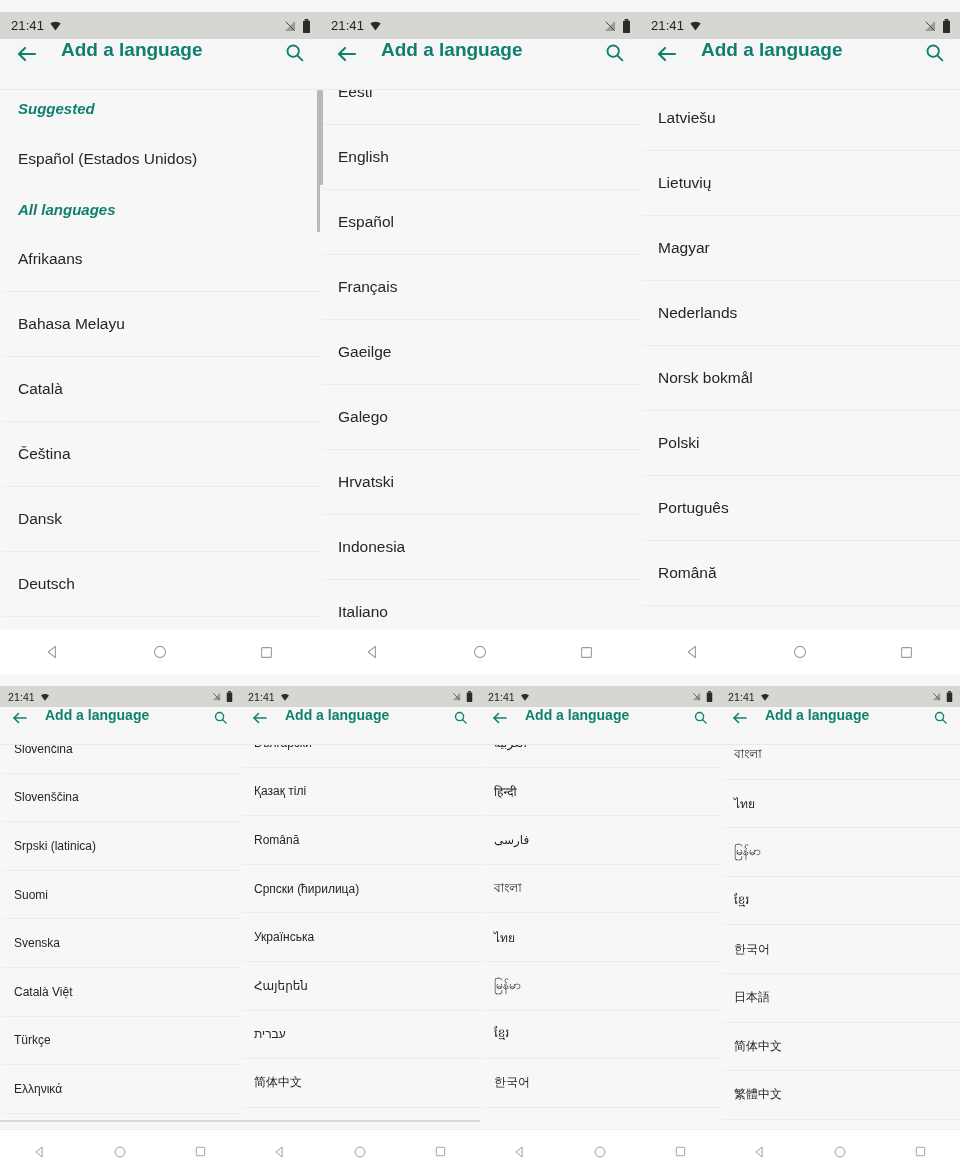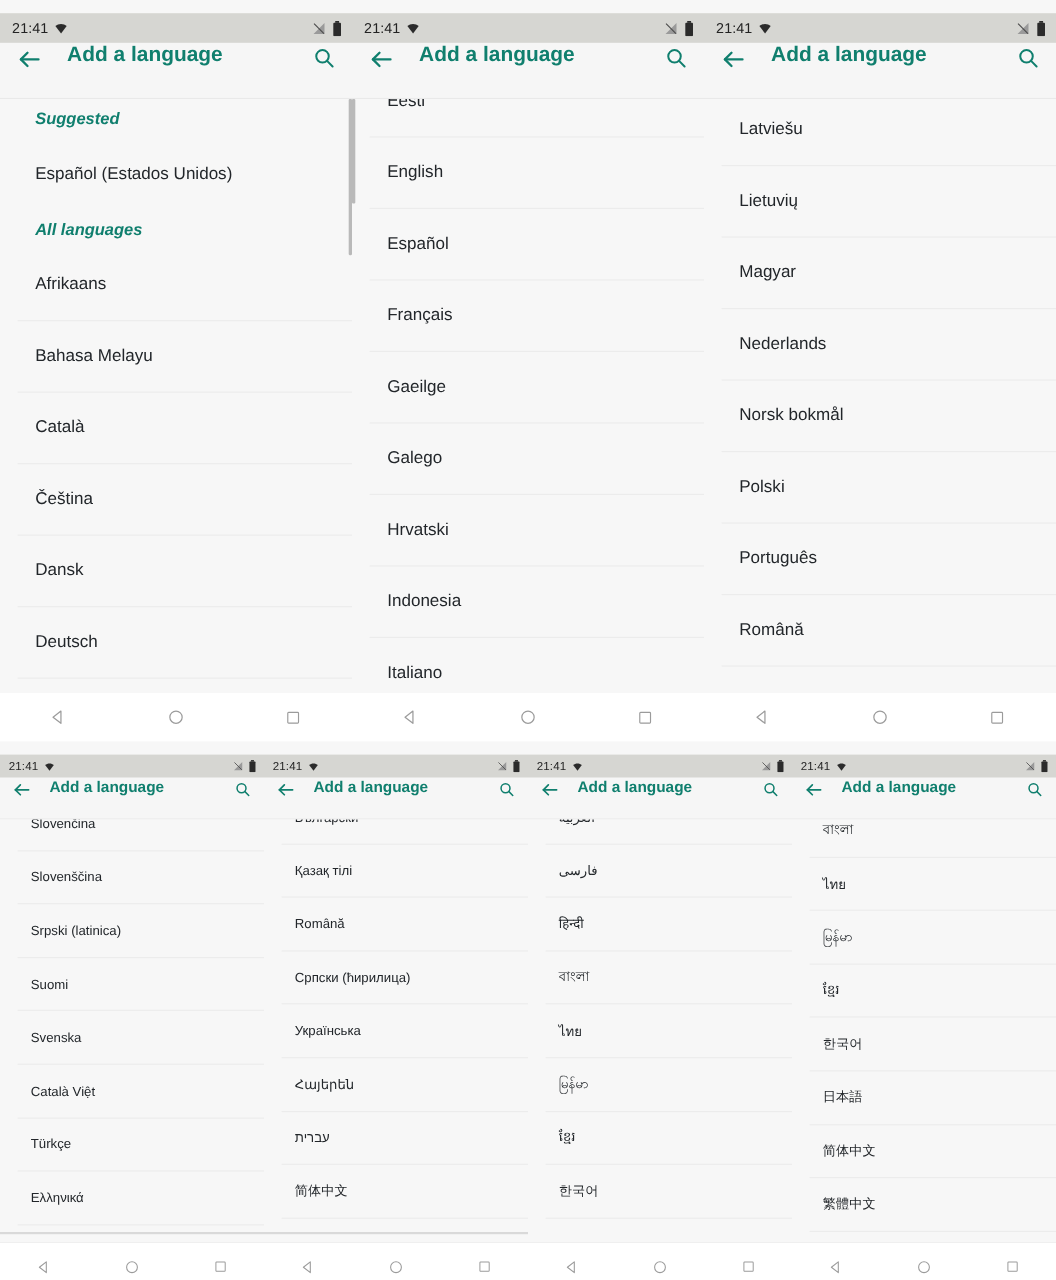--- a/index.html
+++ b/index.html
@@ -75,21 +75,21 @@
   .w320 .appbar .title { font-size: 19px; margin-left: 19px; }
   .w240 .appbar .title { font-size: 14px; margin-left: 14px; }
 
   .appbar .spacer { flex: 1 1 auto; }
   .appbar .search { flex: 0 0 auto; display:flex; align-items:center; justify-content:center; cursor:pointer; }
   .w320 .appbar .search { width: 26px; height: 26px; }
   .w240 .appbar .search { width: 20px; height: 20px; }
 
   
   .listwrap { position: relative; flex: 1 1 auto; overflow: hidden; background: #f7f7f7; }
-  .list { position: absolute; left: 16px; right: 0; top: 0; }
+  .list { position: absolute; left: 2px; right: 0; top: 0; }
   .list.shift-4  { top: -4px; }
   .list.shift-14 { top: -14px; }
   .list.shift-20 { top: -20px; }
   .list.shift-26 { top: -26px; }
   .list.shift-30 { top: -30px; }
 
   .hdr {
     color: #107f6e;
     font-weight: 700;
     display: flex;
@@ -515,22 +515,22 @@
         <span class="search">
           <svg width="15" height="15" viewBox="0 0 24 24" fill="none" stroke="#107f6e" stroke-width="2.2" stroke-linecap="round">
               <circle cx="10.5" cy="10.5" r="6.5"></circle>
               <path d="M15.5 15.5 21 21"></path>
             </svg>
         </span>
       </div>
       <div class="listwrap">
         <div class="list shift-26">
           <div class="item">العربية</div>
+          <div class="item">हिन्दी</div>
           <div class="item">فارسی</div>
-          <div class="item">हिन्दी</div>
           <div class="item">বাংলা</div>
           <div class="item">ไทย</div>
           <div class="item">မြန်မာ</div>
           <div class="item">ខ្មែរ</div>
           <div class="item">한국어</div>
         </div>
       </div>
     </div>
 
     <div class="panel w240">

